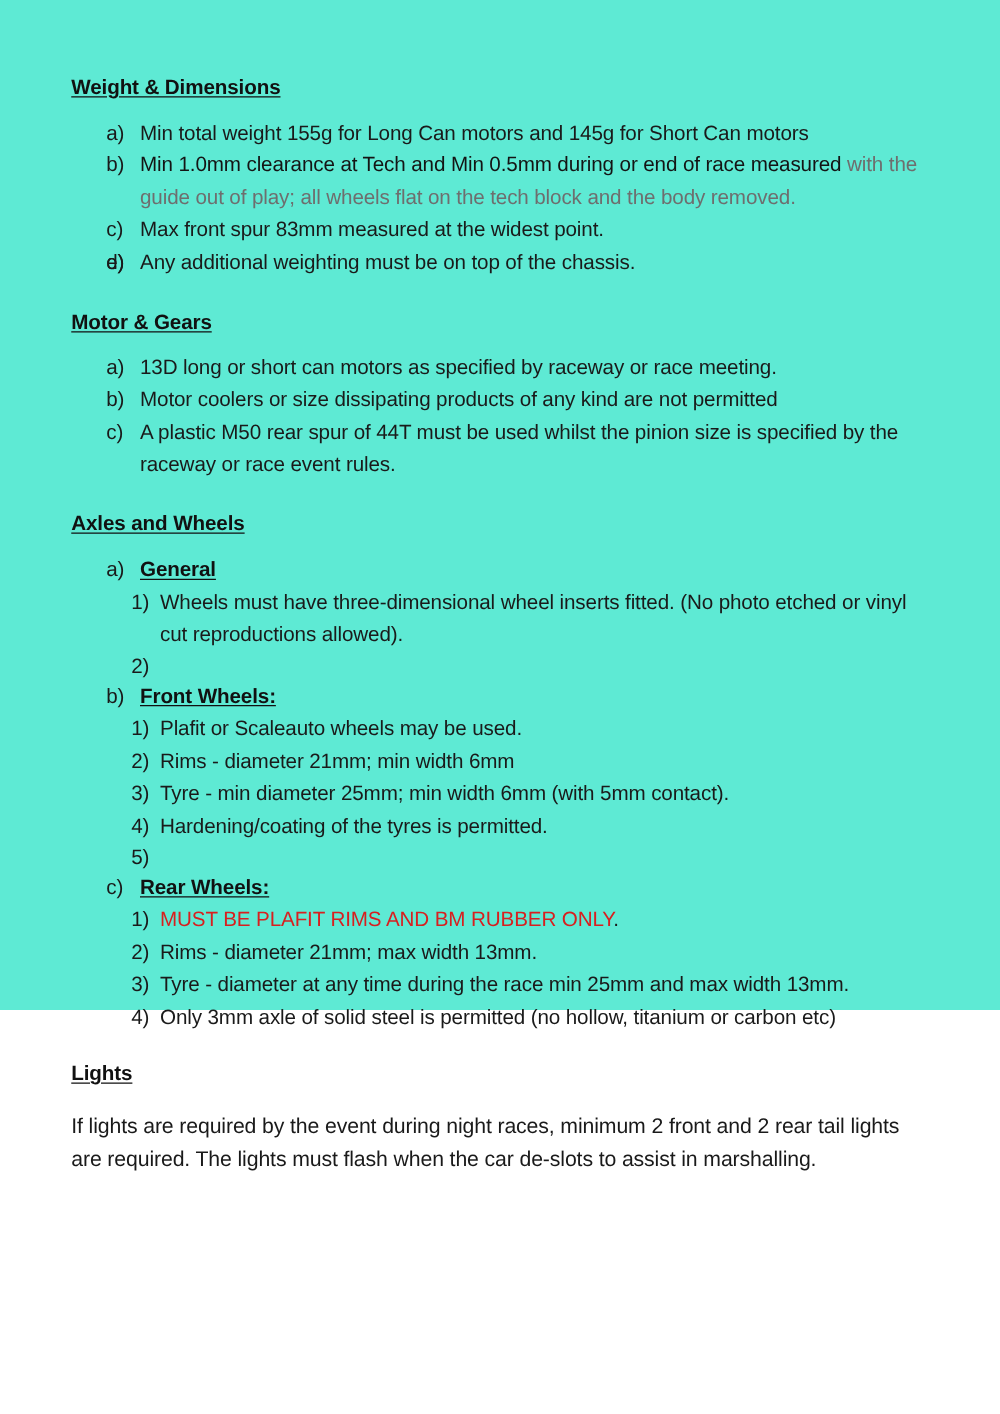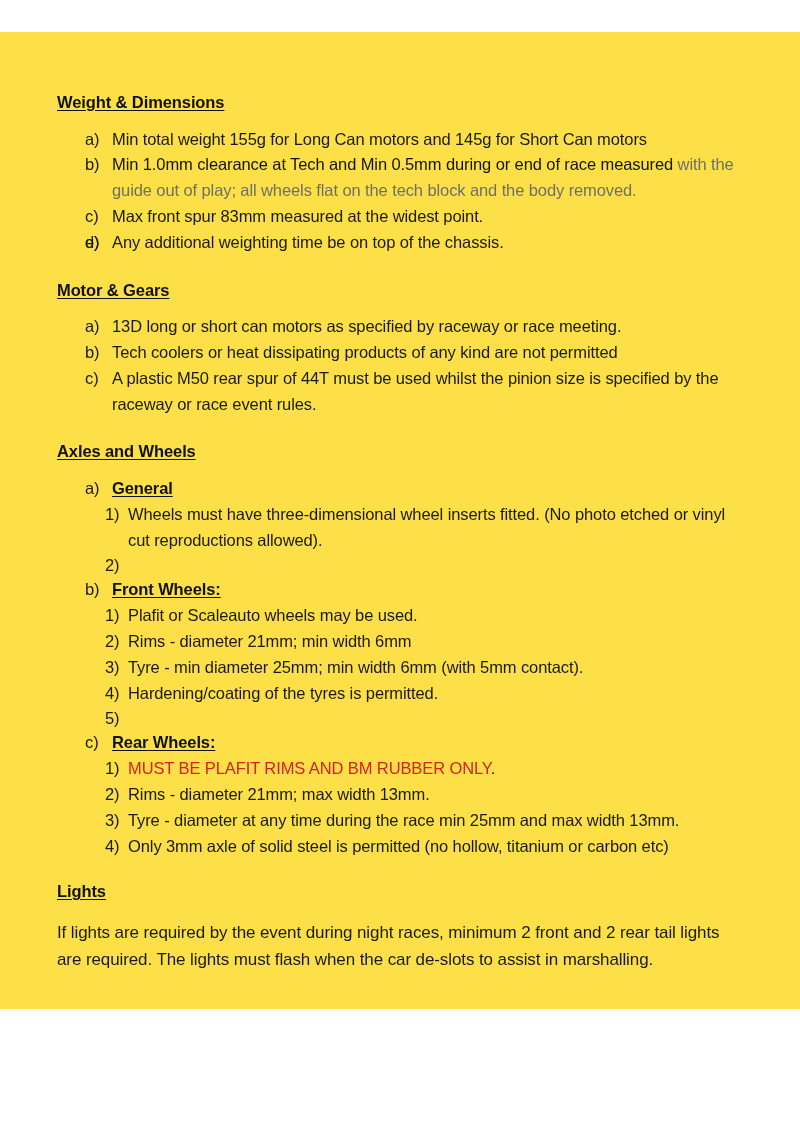--- a/index.html
+++ b/index.html
@@ -11,25 +11,24 @@
     width: 800px;
     height: 1131px;
     font-family: "Liberation Sans", sans-serif;
     color: #1a1a1a;
     -webkit-font-smoothing: antialiased;
   }
 
   .page {
     position: relative;
     width: 800px;
-    height: 977px;
-    background: #fde047;
+    height: 808px;
+    background: #5eead4;
     box-sizing: border-box;
     padding: 60px 55px 0 57px;
-    margin-top: 32px;
   }
 
   
   .section-heading {
     font-size: 16.5px;
     font-weight: bold;
     text-decoration: underline;
     text-underline-offset: 2px;
     letter-spacing: -0.1px;
     line-height: 1.25;
@@ -132,34 +131,34 @@
     </li>
     <li class="item item-a">
       <span class="marker">c)</span>
       <span>Max front spur 83mm measured at the widest point.</span>
     </li>
     <li class="item item-a">
       <span class="marker">d)</span>
     </li>
     <li class="item item-a">
       <span class="marker">e)</span>
-      <span>Any additional weighting time be on top of the chassis.</span>
+      <span>Any additional weighting must be on top of the chassis.</span>
     </li>
   </ol>
 
   <h2 class="section-heading sec-gap-top">Motor &amp; Gears</h2>
 
   <ol class="lvl-a">
     <li class="item item-a">
       <span class="marker">a)</span>
       <span>13D long or short can motors as specified by raceway or race meeting.</span>
     </li>
     <li class="item item-a">
       <span class="marker">b)</span>
-      <span>Tech coolers or heat dissipating products of any kind are not permitted</span>
+      <span>Motor coolers or size dissipating products of any kind are not permitted</span>
     </li>
     <li class="item item-a">
       <span class="marker">c)</span>
       <span>A plastic M50 rear spur of 44T must be used whilst the pinion size is specified by the raceway or race event rules.</span>
     </li>
   </ol>
 
   <h2 class="section-heading sec-gap-top">Axles and Wheels</h2>
 
   <ol class="lvl-a">

